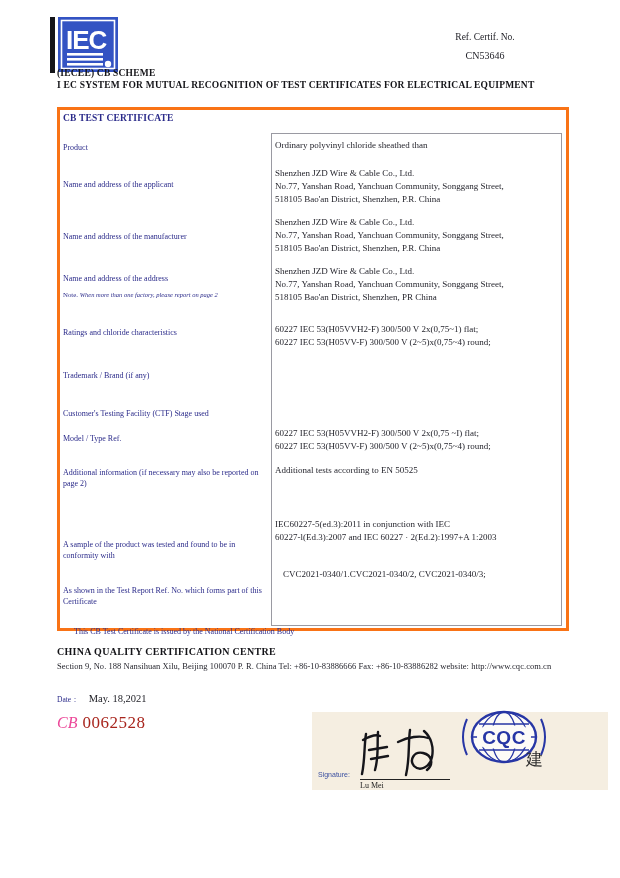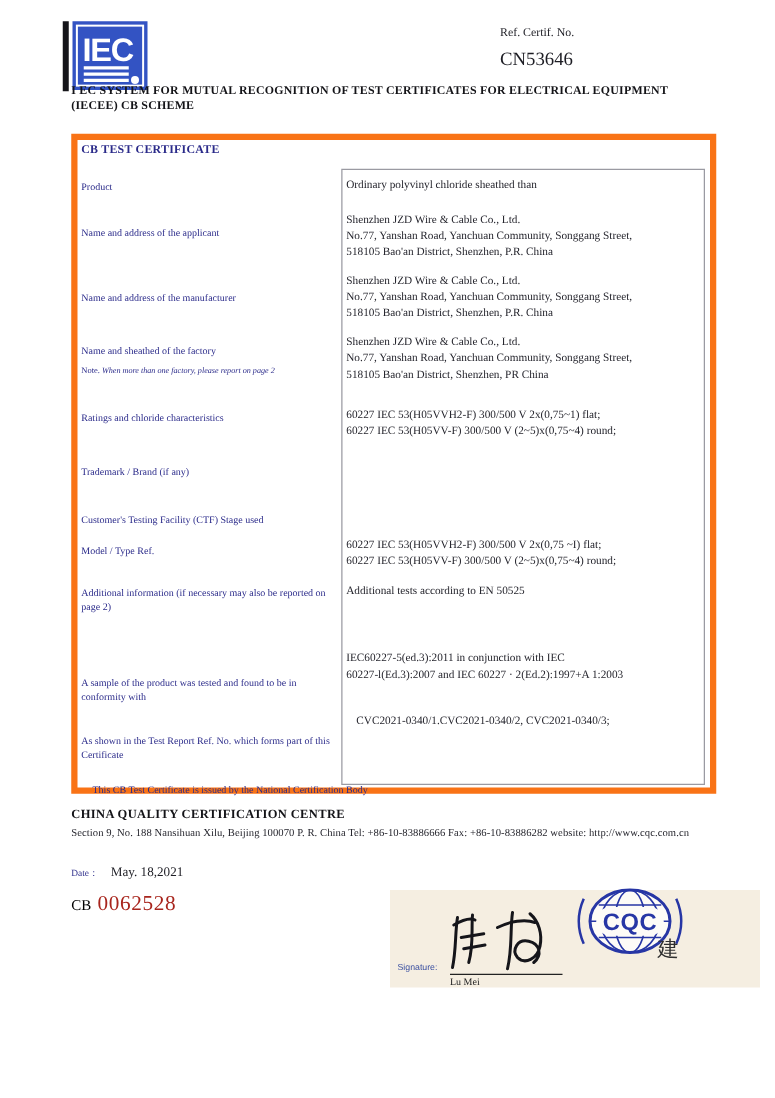--- a/index.html
+++ b/index.html
@@ -3,27 +3,27 @@
 <meta charset="utf-8">
 <style>
   html,body{margin:0;padding:0;background:#e8e8e8;}
   .page{
     position:relative;width:620px;height:878px;background:#ffffff;
     font-family:"Liberation Serif", serif;color:#26262e;overflow:hidden;
     margin:0 auto;
   }
   
   .iec-logo{position:absolute;left:50px;top:16px;width:70px;height:58px;}
-  .ref-block{position:absolute;left:400px;top:22px;width:170px;}
+  .ref-block{position:absolute;left:400px;top:32px;width:170px;text-align:center;}
   .ref-label{font-size:9.5px;color:#1d1d24;}
-  .ref-value{font-size:15px;color:#1d1d24;margin-top:8px;font-family:Liberation Serif, serif;}
+  .ref-value{font-size:10px;color:#1d1d24;margin-top:8px;font-family:Liberation Serif, serif;}
   .scheme{position:absolute;left:57px;top:68px;width:520px;
     font-size:9.5px;font-weight:bold;color:#141418;line-height:11.5px;letter-spacing:.2px;}
   
-  .cert-box{position:absolute;left:57px;top:107px;width:506px;height:518px;border:5px solid #f97316;}
+  .cert-box{position:absolute;left:57px;top:107px;width:506px;height:518px;border:3px solid #f97316;}
   .cert-title{position:absolute;left:3px;top:3px;font-size:9.5px;font-weight:bold;color:#2b2b8a;letter-spacing:.2px;}
   .value-box{position:absolute;left:211px;top:23px;width:289px;height:491px;border:1px solid #9a9aa2;}
   .cert-row{position:absolute;left:3px;right:8px;}
   .r1{top:23px;--lp:10px;--vp:6px}
   .r2{top:53px;--lp:17px;--vp:4px}
   .r3{top:103px;--lp:19px;--vp:3px}
   .r4{top:151px;--lp:13px;--vp:4px}
   .r5{top:203px;--lp:15px;--vp:10px}
   .r6{top:253px;--lp:8px}
   .r7{top:293px;--lp:6px}
@@ -38,21 +38,21 @@
   .row-value{position:absolute;left:212px;right:0;top:0;padding-top:var(--vp,0);
     padding-left:var(--vi,0px);font-size:9px;line-height:12.8px;color:#26262e;white-space:pre-line;}
   .issued-line{position:absolute;left:64px;top:627px;font-size:8px;color:#2b2b8a;margin-left:10px;}
   
   .ncb-name{position:absolute;left:57px;top:646px;font-size:10px;font-weight:bold;color:#141418;letter-spacing:.3px;}
   .ncb-address{position:absolute;left:57px;top:661px;width:520px;font-size:8.5px;color:#26262e;letter-spacing:.05px;}
   .date-line{position:absolute;left:57px;top:693px;display:flex;align-items:baseline;gap:10px;}
   .date-label{font-size:7.5px;color:#2b2b8a;}
   .date-value{font-size:10.5px;color:#1d1d24;}
   .cb-line{position:absolute;left:57px;top:713px;display:flex;align-items:baseline;gap:5px;}
-  .cb-prefix{font-size:12px;color:#000000;}
+  .cb-prefix{font-size:16px;color:#ec4899;font-style:italic;}
   .cb-number{font-size:17px;color:#a8251d;letter-spacing:.5px;}
   .sig-area{position:absolute;left:312px;top:712px;width:296px;height:78px;background:#f5eee1;}
   .sig-label{position:absolute;left:6px;top:59px;font-family:"Liberation Sans",sans-serif;
     font-size:7px;color:#3a4fa0;}
   .sig-scribble{position:absolute;left:42px;top:16px;}
   .sig-line{position:absolute;left:48px;top:67px;width:90px;border-top:1px solid #222;}
   .sig-name{position:absolute;left:48px;top:69px;width:90px;font-size:8px;color:#222;}
   .cqc-logo{position:absolute;left:146px;top:-6px;}
   .stamp-char{position:absolute;left:214px;top:36px;font-size:17px;color:#2f2f2f;}
 </style>
@@ -73,22 +73,22 @@
       <circle cx="58" cy="48" r="3.2" fill="#ffffff"></circle>
     </svg>
   </div>
 
   <div class="ref-block">
     <div class="ref-label">Ref. Certif. No.</div>
     <div class="ref-value">CN53646</div>
   </div>
 
   <div class="scheme">
+    <div>(IECEE) CB SCHEME</div>
     <div>I EC SYSTEM FOR MUTUAL RECOGNITION OF TEST CERTIFICATES FOR ELECTRICAL EQUIPMENT</div>
-    <div>(IECEE) CB SCHEME</div>
   </div>
 
   <div class="cert-box">
     <div class="cert-title">CB TEST CERTIFICATE</div>
     <div class="value-box"></div>
     <div id="cert-rows">
         <div class="cert-row r1">
     <div class="row-label">
       <span class="label-text">Product</span>
       
@@ -108,21 +108,21 @@
     <div class="row-label">
       <span class="label-text">Name and address of the manufacturer</span>
       
     </div>
     <div class="row-value">Shenzhen JZD Wire &amp; Cable Co., Ltd.
 No.77, Yanshan Road, Yanchuan Community, Songgang Street,
 518105 Bao'an District, Shenzhen, P.R. China</div>
   </div>
         <div class="cert-row r4">
     <div class="row-label">
-      <span class="label-text">Name and sheathed of the factory</span>
+      <span class="label-text">Name and address of the address</span>
       <div class="row-note">
         <span class="note-prefix">Note.</span>
         <span class="note-text">When more than one factory, please report on page 2</span>
       </div>
     </div>
     <div class="row-value">Shenzhen JZD Wire &amp; Cable Co., Ltd.
 No.77, Yanshan Road, Yanchuan Community, Songgang Street,
 518105 Bao'an District, Shenzhen, PR China</div>
   </div>
         <div class="cert-row r5">

